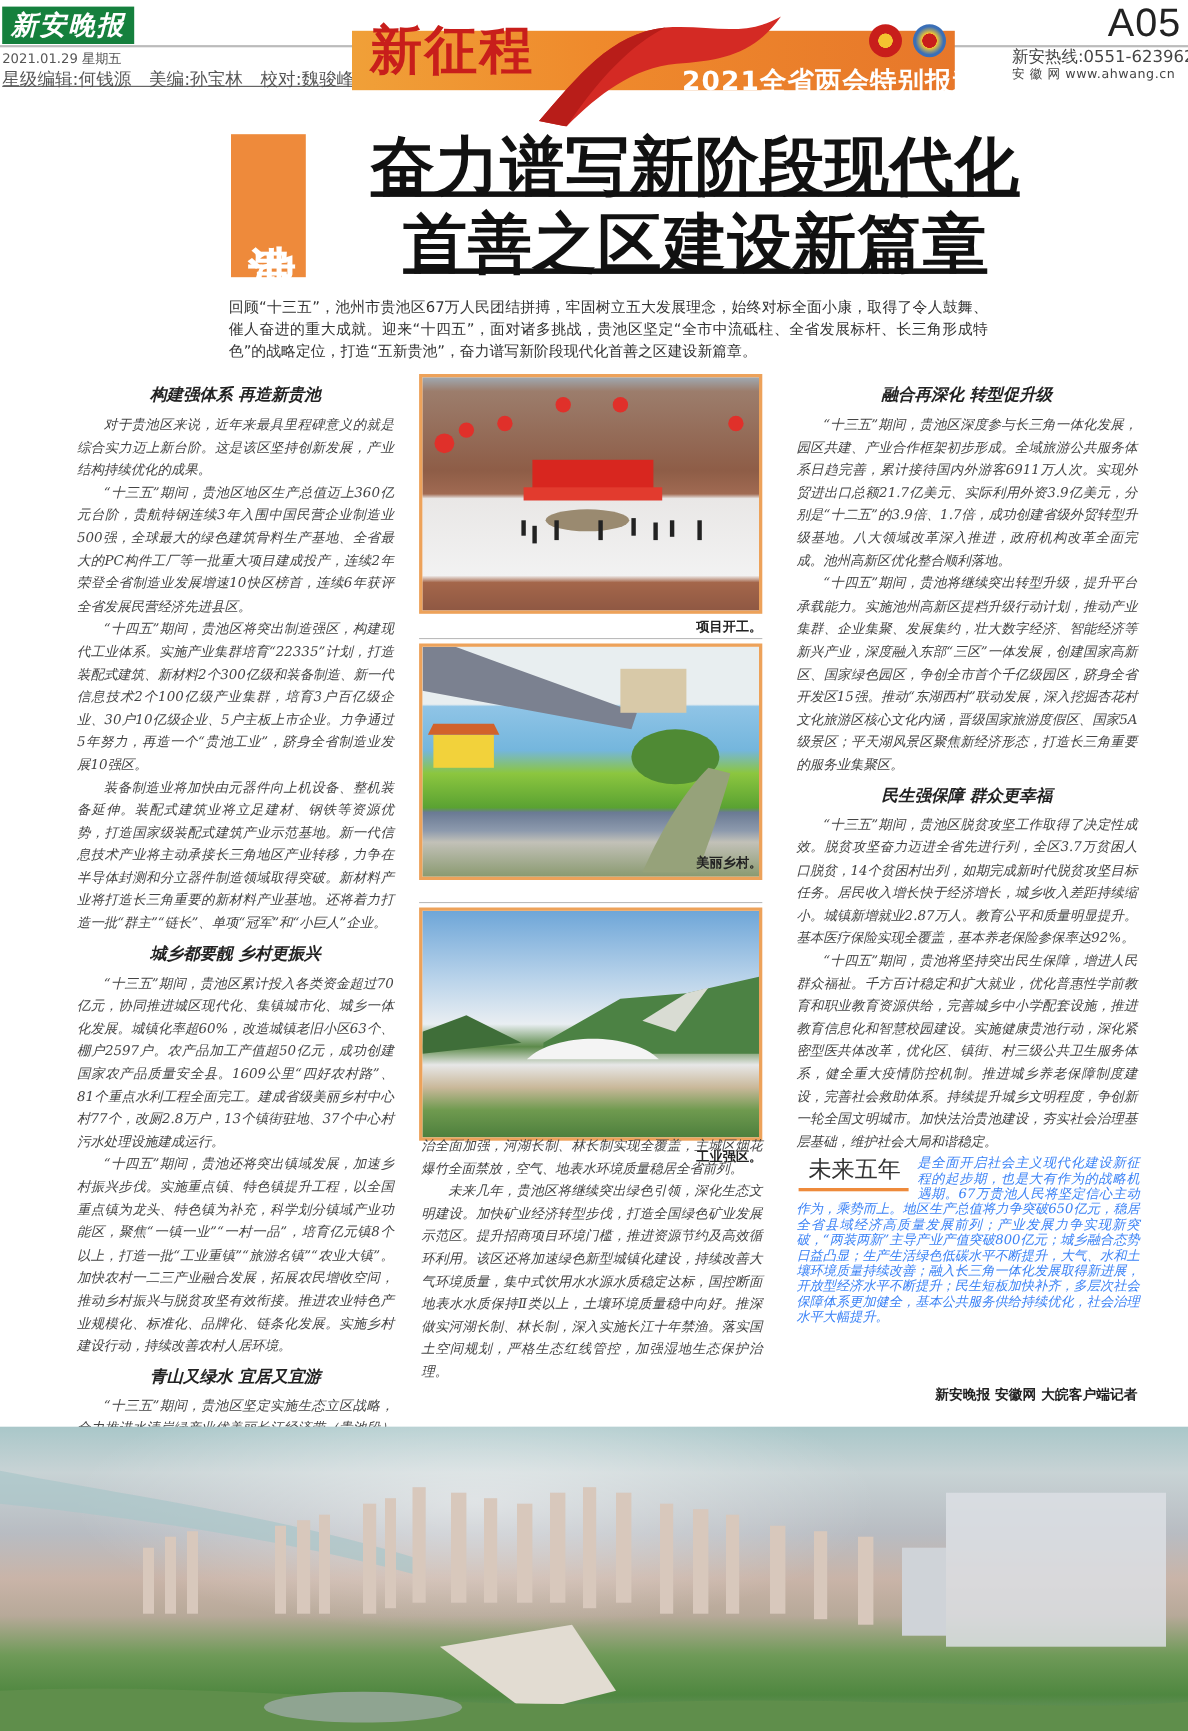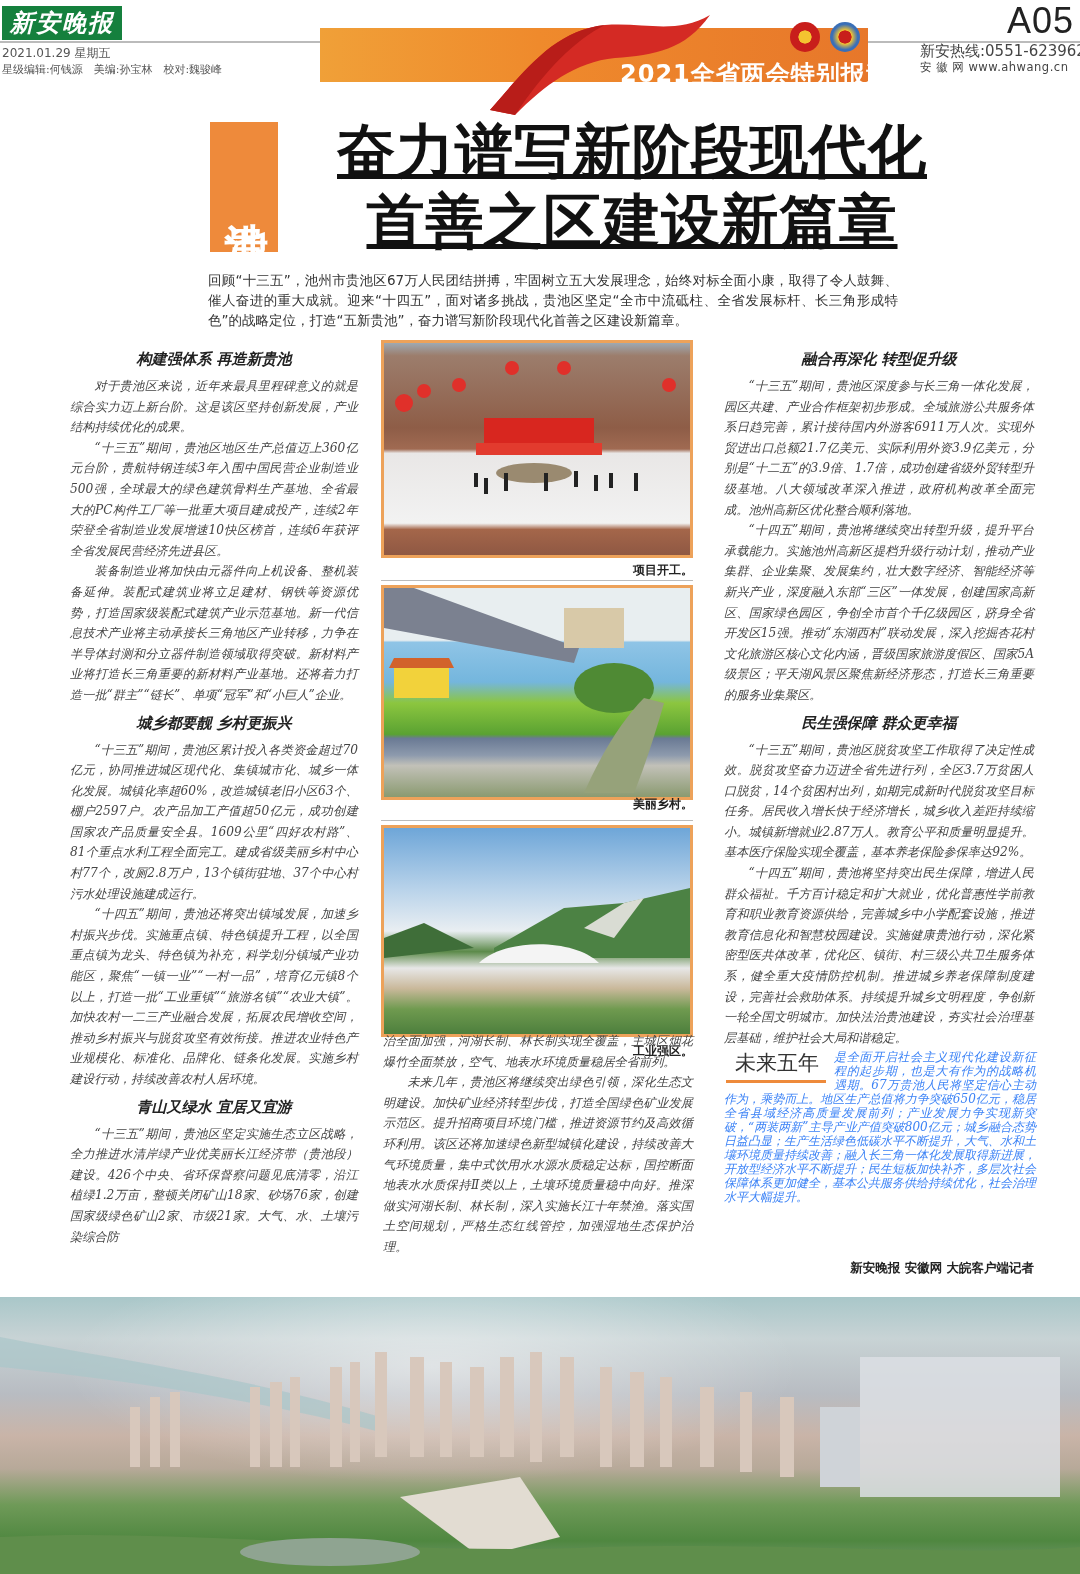--- a/index.html
+++ b/index.html
@@ -6,21 +6,21 @@
   html, body { width: 1080px; height: 1574px; background: #ffffff; overflow: hidden; }
   body { position: relative; font-family: "DejaVu Sans", "Liberation Sans", sans-serif; color: #333; }
 
   
   .masthead { position: absolute; left: 0; top: 0; width: 1080px; height: 88px; }
   .logo { position: absolute; left: 2px; top: 6px; width: 120px; height: 34px; background: #15803d; color: #fff;
           font-family: "DejaVu Serif", serif; font-size: 24px; font-weight: bold; line-height: 34px; text-align: center; letter-spacing: 2px; font-style: italic; }
   .head-rule { position: absolute; left: 0; top: 41px; width: 320px; height: 2px; background: #bbb; }
   .head-rule-r { position: absolute; left: 860px; top: 41px; width: 220px; height: 2px; background: #bbb; }
   .date { position: absolute; left: 2px; top: 45px; font-size: 12px; color: #555; }
-  .editors { position: absolute; left: 2px; top: 62px; font-size: 11px; color: #555; white-space: nowrap; }
+  .editors { position: absolute; left: 2px; top: 62px; font-size: 16px; color: #555; white-space: nowrap; text-decoration: underline; }
   .banner { position: absolute; left: 320px; top: 28px; width: 548px; height: 54px;
             background: linear-gradient(90deg, #f0a038 0%, #ef8a2c 40%, #e7772a 100%); }
   .banner-title { position: absolute; left: 336px; top: 14px; font-family: "DejaVu Serif", serif; font-size: 48px; font-weight: bold; color: #c81e1b; letter-spacing: 2px; }
   .flag { position: absolute; left: 485px; top: 10px; width: 230px; height: 105px; }
   .emblem { position: absolute; top: 22px; width: 30px; height: 30px; border-radius: 50%; }
   .emblem1 { left: 790px; background: radial-gradient(circle, #f4c430 30%, #c81e1b 32%); }
   .emblem2 { left: 830px; background: radial-gradient(circle, #c81e1b 30%, #f4c430 32%, #3a6fb7 60%); }
   .banner-sub { position: absolute; left: 620px; top: 58px; font-size: 24px; font-weight: bold; color: #fff; letter-spacing: 1px; }
   .page-no { position: absolute; right: 6px; top: 0px; font-family: "Liberation Sans", sans-serif; font-size: 36px; color: #222; letter-spacing: 1px; }
   .hotline { position: absolute; left: 920px; top: 42px; font-size: 15px; color: #444; white-space: nowrap; }
@@ -75,40 +75,42 @@
   <div class="head-rule"></div>
   <div class="head-rule-r"></div>
   <div class="date">2021.01.29 星期五</div>
   <div class="editors">星级编辑:何钱源　美编:孙宝林　校对:魏骏峰</div>
 
   <div class="banner"></div>
   <svg class="flag" viewBox="0 0 230 105">
     <path d="M5 100 C 40 60, 70 20, 120 15 C 160 12, 190 25, 225 5 C 200 40, 170 45, 130 48 C 90 52, 60 75, 30 105 Z" fill="#d42a24"></path>
     <path d="M5 100 C 40 60, 70 20, 120 15 C 90 30, 60 60, 30 105 Z" fill="#b81d19"></path>
   </svg>
+  <div class="banner-title">新征程</div>
   <div class="emblem emblem1"></div>
   <div class="emblem emblem2"></div>
   <div class="banner-sub">2021全省两会特别报道</div>
 
   <div class="page-no">A05</div>
   <div class="hotline">新安热线:0551-62396200</div>
   <div class="website">安 徽 网 www.ahwang.cn</div>
 </div>
 
 <div class="tag">贵池</div>
 <div class="headline">
   <div>奋力谱写新阶段现代化</div>
   <div>首善之区建设新篇章</div>
 </div>
 <div class="lede">回顾“十三五”，池州市贵池区67万人民团结拼搏，牢固树立五大发展理念，始终对标全面小康，取得了令人鼓舞、催人奋进的重大成就。迎来“十四五”，面对诸多挑战，贵池区坚定“全市中流砥柱、全省发展标杆、长三角形成特色”的战略定位，打造“五新贵池”，奋力谱写新阶段现代化首善之区建设新篇章。</div>
 
 <div class="col col-left">
   <h3>构建强体系 再造新贵池</h3>
   <p>对于贵池区来说，近年来最具里程碑意义的就是综合实力迈上新台阶。这是该区坚持创新发展，产业结构持续优化的成果。</p>
   <p>“十三五”期间，贵池区地区生产总值迈上360亿元台阶，贵航特钢连续3年入围中国民营企业制造业500强，全球最大的绿色建筑骨料生产基地、全省最大的PC构件工厂等一批重大项目建成投产，连续2年荣登全省制造业发展增速10快区榜首，连续6年获评全省发展民营经济先进县区。</p>
+  <p>“十四五”期间，贵池区将突出制造强区，构建现代工业体系。实施产业集群培育“22335”计划，打造装配式建筑、新材料2个300亿级和装备制造、新一代信息技术2个100亿级产业集群，培育3户百亿级企业、30户10亿级企业、5户主板上市企业。力争通过5年努力，再造一个“贵池工业”，跻身全省制造业发展10强区。</p>
   <p>装备制造业将加快由元器件向上机设备、整机装备延伸。装配式建筑业将立足建材、钢铁等资源优势，打造国家级装配式建筑产业示范基地。新一代信息技术产业将主动承接长三角地区产业转移，力争在半导体封测和分立器件制造领域取得突破。新材料产业将打造长三角重要的新材料产业基地。还将着力打造一批“群主”“链长”、单项“冠军”和“小巨人”企业。</p>
   <h3>城乡都要靓 乡村更振兴</h3>
   <p>“十三五”期间，贵池区累计投入各类资金超过70亿元，协同推进城区现代化、集镇城市化、城乡一体化发展。城镇化率超60%，改造城镇老旧小区63个、棚户2597户。农产品加工产值超50亿元，成功创建国家农产品质量安全县。1609公里“四好农村路”、81个重点水利工程全面完工。建成省级美丽乡村中心村77个，改厕2.8万户，13个镇街驻地、37个中心村污水处理设施建成运行。</p>
   <p>“十四五”期间，贵池还将突出镇域发展，加速乡村振兴步伐。实施重点镇、特色镇提升工程，以全国重点镇为龙头、特色镇为补充，科学划分镇域产业功能区，聚焦“一镇一业”“一村一品”，培育亿元镇8个以上，打造一批“工业重镇”“旅游名镇”“农业大镇”。加快农村一二三产业融合发展，拓展农民增收空间，推动乡村振兴与脱贫攻坚有效衔接。推进农业特色产业规模化、标准化、品牌化、链条化发展。实施乡村建设行动，持续改善农村人居环境。</p>
   <h3>青山又绿水 宜居又宜游</h3>
   <p>“十三五”期间，贵池区坚定实施生态立区战略，全力推进水清岸绿产业优美丽长江经济带（贵池段）建设。426个中央、省环保督察问题见底清零，沿江植绿1.2万亩，整顿关闭矿山18家、砂场76家，创建国家级绿色矿山2家、市级21家。大气、水、土壤污染综合防</p>
 </div>
 
 <div class="photo p1">
   <svg width="306" height="212" viewBox="0 0 306 212">
@@ -141,21 +143,21 @@
 <div class="photo p2">
   <svg width="306" height="209" viewBox="0 0 306 209">
     <polygon points="0,0 0,40 190,75 195,60 30,0" fill="#7b8190"></polygon>
     <rect x="10" y="80" width="55" height="30" fill="#f2d23b"></rect>
     <polygon points="5,80 70,80 65,70 10,70" fill="#d2622b"></polygon>
     <rect x="180" y="20" width="60" height="40" fill="#d8c9a8"></rect>
     <ellipse cx="230" cy="100" rx="40" ry="25" fill="#4f8a34"></ellipse>
     <path d="M200 205 C 220 160, 240 130, 260 110 L 280 115 C 270 150, 260 180, 250 205 Z" fill="#96a27a"></path>
   </svg>
 </div>
-<div class="caption" style="top:796px">美丽乡村。</div>
+<div class="caption" style="top:776px">美丽乡村。</div>
 <div class="rule" style="top:820px"></div>
 
 <div class="photo p3">
   <svg width="306" height="206" viewBox="0 0 306 206">
     <path d="M0 110 L 40 95 L 90 120 L 0 130 Z" fill="#3f6e39"></path>
     <path d="M110 120 L 180 80 L 240 75 L 306 60 L 306 130 L 110 130 Z" fill="#4c8244"></path>
     <path d="M200 100 L 240 75 L 260 70 L 230 110 Z" fill="#d9dcd3"></path>
     <path d="M95 135 C 120 110, 190 110, 215 135 Z" fill="#f4f4f4"></path>
   </svg>
 </div>

